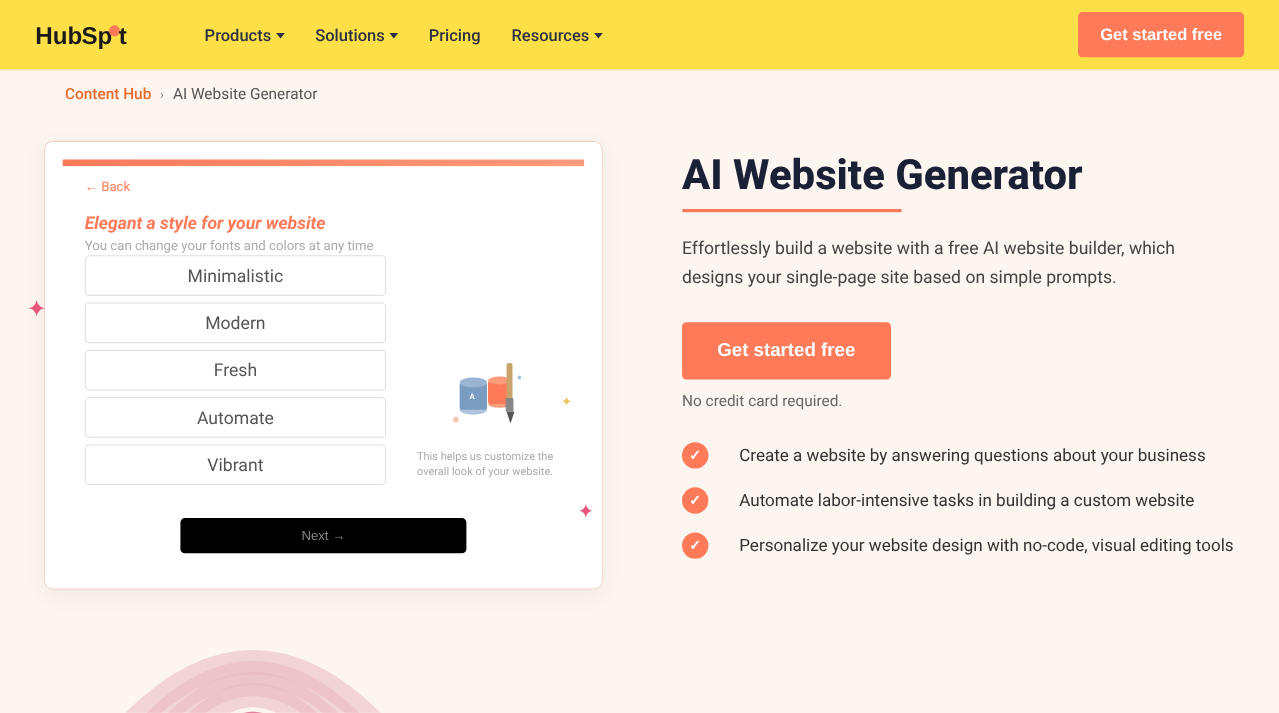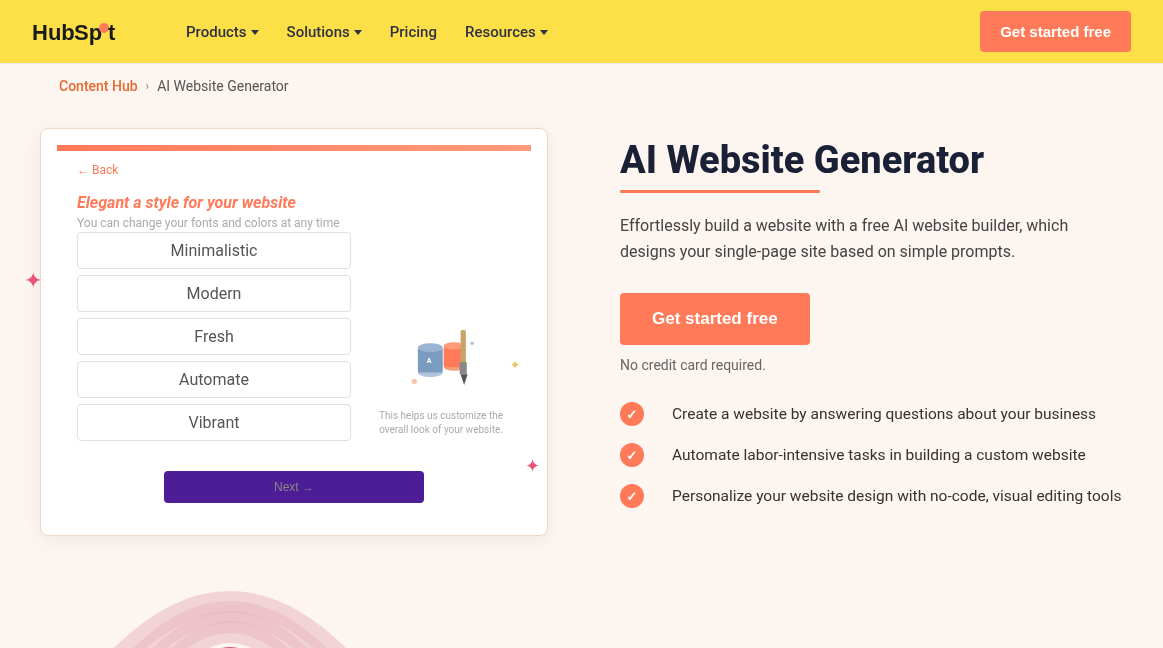--- a/index.html
+++ b/index.html
@@ -192,21 +192,21 @@
       text-align: center;
       line-height: 1.4;
     }
 
     .next-btn-area {
       padding: 0 20px 16px;
     }
 
     .next-btn {
       width: 60%;
-      background: #4c1d95;
+      background: #000000;
       color: #888;
       border: none;
       border-radius: 4px;
       padding: 9px;
       font-size: 12px;
       cursor: pointer;
       display: block;
       margin: 0 auto;
     }
 

